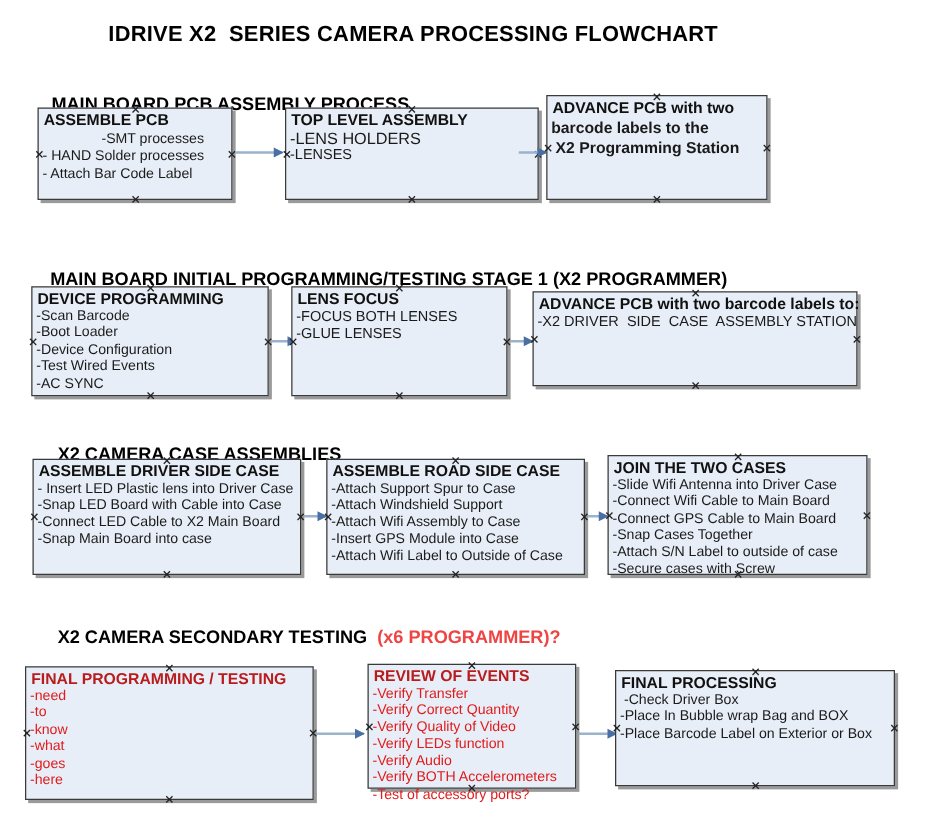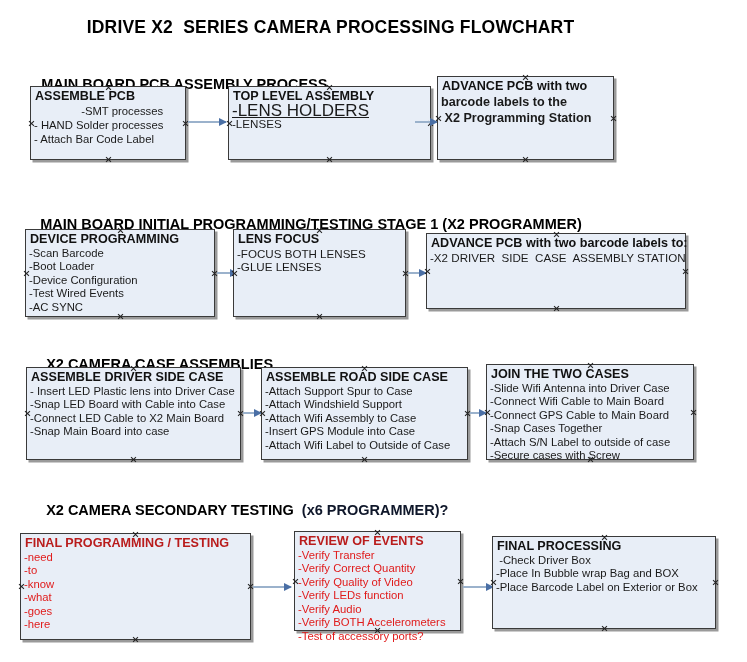--- a/index.html
+++ b/index.html
@@ -33,21 +33,21 @@
     white-space: pre;
   }
   .section-head {
     position: absolute;
     font-size: 14.5px;
     font-weight: bold;
     color: #000000;
     white-space: pre;
   }
   .section-head .accent {
-    color: #0f172a;
+    color: #ef4444;
   }
   
   .box {
     position: absolute;
     box-sizing: border-box;
     background: #e8eef7;
     border: 1px solid #3a3a3a;
     box-shadow: 2.5px 2.5px 0 0 #9a9a9a;
     overflow: visible;
   }
@@ -132,21 +132,21 @@
     <span class="handle" style="left:0; top:50%;"></span>
     <span class="handle" style="left:100%; top:50%;"></span>
   </div>
 
   <div class="conn" style="left:188px; top:121px; width:38px;">
     <span class="arrow"></span>
   </div>
 
   <div class="box" style="left:228px; top:86px; width:203px; height:74px;">
     <div class="box-title">TOP LEVEL ASSEMBLY</div>
-    <div class="box-line" style="font-size:17px;text-decoration:underline;">-LENS HOLDERS</div>
+    <div class="box-line" style="font-size:13px;">-LENS HOLDERS</div>
     <div class="box-line" style="font-size:11.6px;">-LENSES</div>
     <span class="handle" style="left:50%; top:0;"></span>
     <span class="handle" style="left:50%; top:100%;"></span>
     <span class="handle" style="left:0; top:50%;"></span>
     <span class="handle" style="left:100%; top:50%;"></span>
   </div>
 
   <div class="conn" style="left:415px; top:121px; width:22px;">
     <span class="arrow"></span>
   </div>

